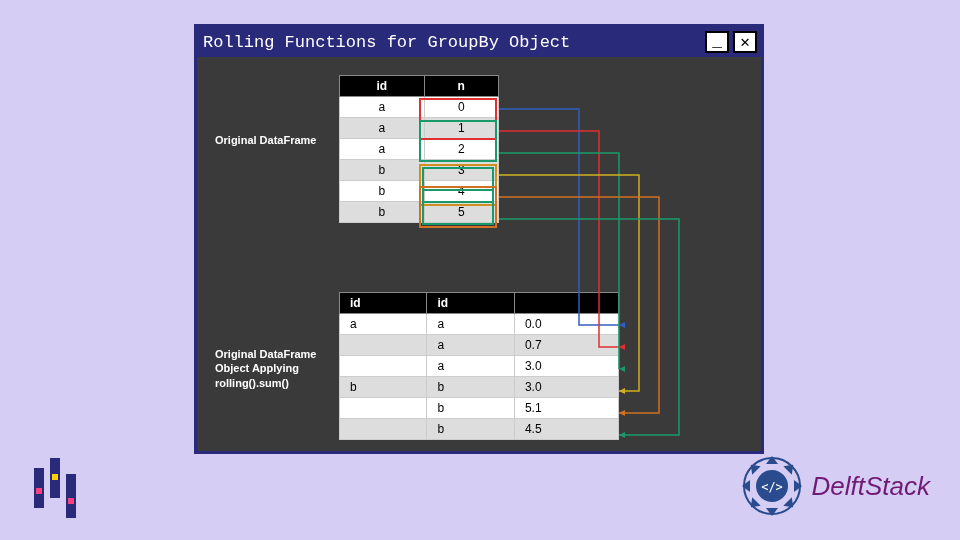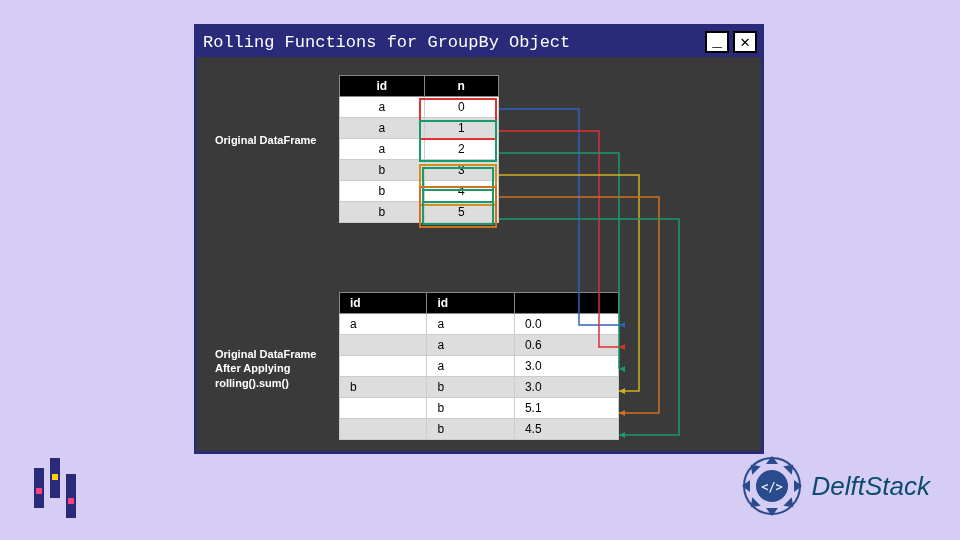--- a/index.html
+++ b/index.html
@@ -71,39 +71,39 @@
 
   
   .hl { position: absolute; border: 2px solid; pointer-events: none; }
 
   
   .connectors { position: absolute; left: 0; top: 0; width: 100%; height: 100%; pointer-events: none; }
 
   
   .logo-left { position: absolute; left: 28px; bottom: 22px; }
   .logo-right { position: absolute; right: 30px; bottom: 22px; display: flex; align-items: center; gap: 8px; }
-  .logo-right-text { font-size: 26px; color: #0c4a6e; font-weight: 500; font-style: italic; }
+  .logo-right-text { font-size: 26px; color: #701a75; font-weight: 500; font-style: italic; }
 </style>
 </head>
 <body>
 
 <div class="window">
   <div class="titlebar">
     <span class="titlebar-text">Rolling Functions for GroupBy Object</span>
     <div class="winbtns">
       <div class="winbtn">_</div>
       <div class="winbtn">✕</div>
     </div>
   </div>
   <div class="content">
 
     <div class="label1">Original DataFrame</div>
     <div class="label2">
       <span>Original DataFrame</span><br>
-      <span>After Applying</span><br>
+      <span>Object Applying</span><br>
       <span>rolling().sum()</span>
     </div>
 
     <table class="tbl1">
       <thead>
           <tr>
         <th>id</th>
         <th>n</th>
       </tr>
         </thead>
@@ -145,21 +145,21 @@
         </thead>
       <tbody id="t2body">
           <tr>
             <td>a</td>
             <td>a</td>
             <td>0.0</td>
           </tr>
           <tr>
             <td></td>
             <td>a</td>
-            <td>0.6</td>
+            <td>0.7</td>
           </tr>
           <tr>
             <td></td>
             <td>a</td>
             <td>3.0</td>
           </tr>
           <tr>
             <td>b</td>
             <td>b</td>
             <td>3.0</td>

